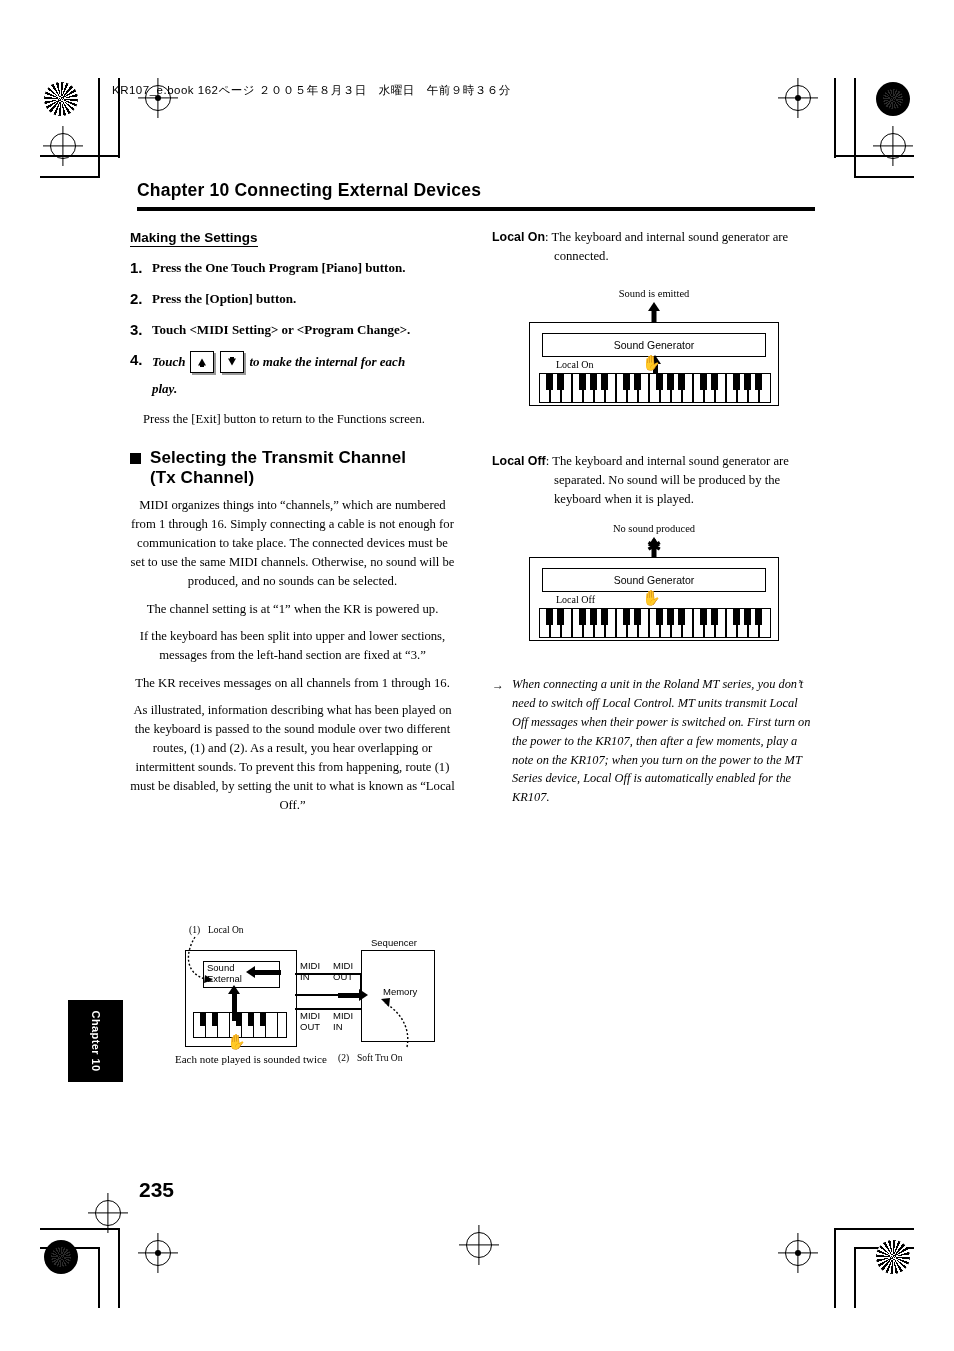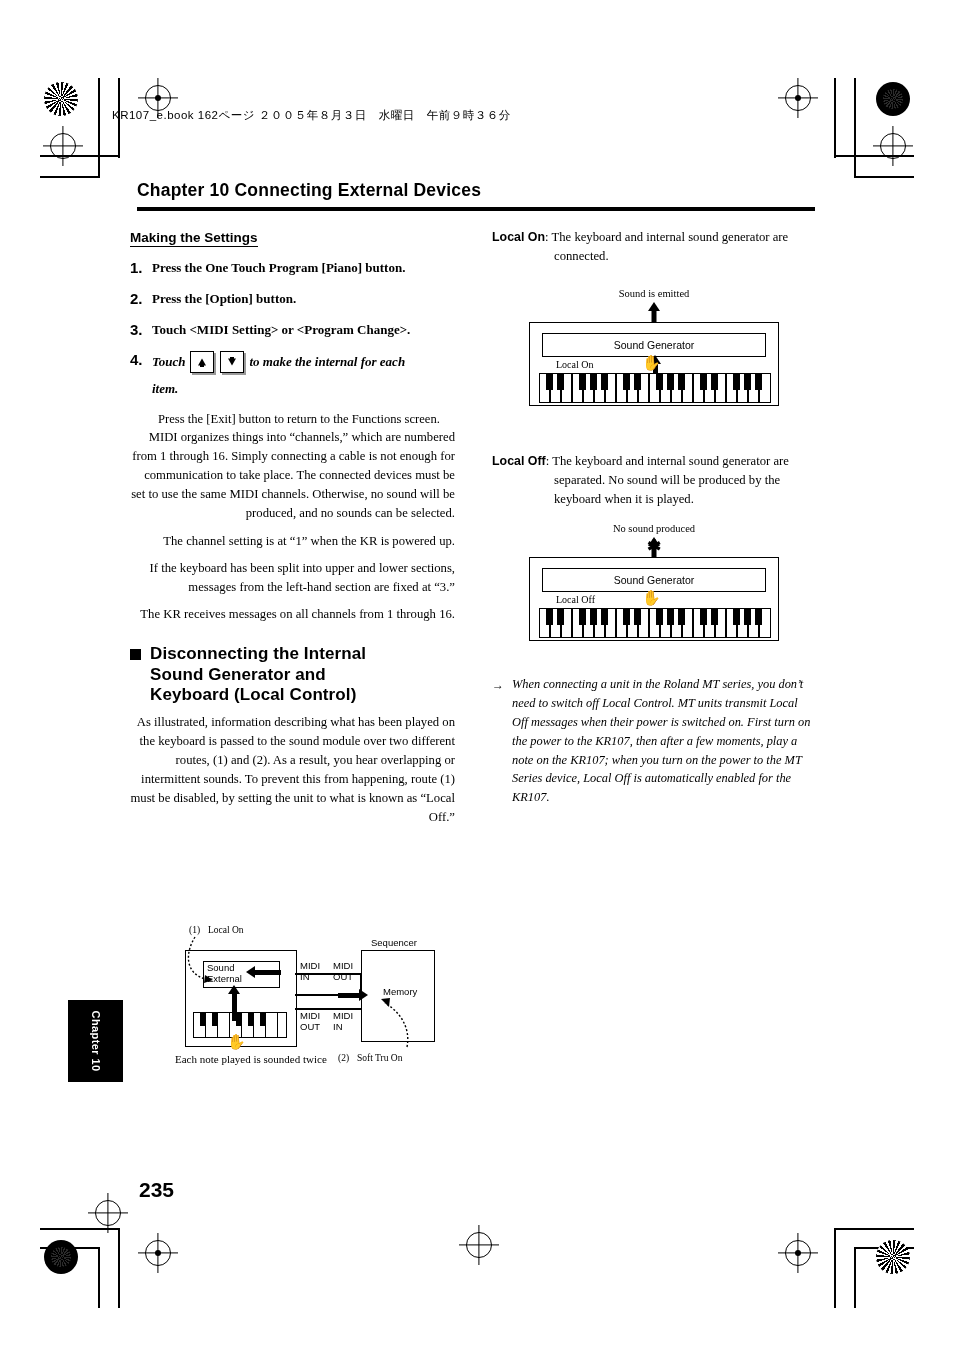--- a/index.html
+++ b/index.html
@@ -15,21 +15,21 @@
   .reg-dot{position:absolute;left:50%;top:50%;width:6px;height:6px;background:#000;border-radius:50%;
            transform:translate(-50%,-50%);}
   .star{position:absolute;border-radius:50%;}
   .star.light{background:
       repeating-conic-gradient(#000 0deg 9deg,#fff 9deg 18deg);}
   .star.dark{background:#000;}
   .star.dark::after{content:"";position:absolute;inset:22%;border-radius:50%;
       background:repeating-conic-gradient(#2b2b2b 0deg 9deg,#000 9deg 18deg);}
 
   
-  .filehdr{position:absolute;left:112px;top:108px;font-family:"Liberation Sans",sans-serif;
+  .filehdr{position:absolute;left:112px;top:83px;font-family:"Liberation Sans",sans-serif;
            font-size:11.5px;letter-spacing:.5px;white-space:nowrap;}
 
   
   .page{position:absolute;left:0;top:0;width:954px;height:1351px;}
 
   .chapter-title{position:absolute;left:137px;top:180px;width:680px;
       font-family:"Liberation Sans",sans-serif;font-weight:bold;font-size:17.5px;
       letter-spacing:.2px;}
   .rule{position:absolute;left:137px;top:207px;width:678px;height:4px;background:#000;}
 
@@ -37,38 +37,38 @@
   .colL{position:absolute;left:130px;top:228px;width:325px;}
   .colR{position:absolute;left:492px;top:228px;width:324px;}
 
   .subhead{font-family:"Liberation Sans",sans-serif;font-weight:bold;font-size:13.5px;
       border-bottom:1.6px solid #000;display:inline-block;padding-bottom:1px;margin-bottom:12px;}
 
   .step{display:flex;align-items:flex-start;margin-bottom:12px;}
   .step-num{font-family:"Liberation Sans",sans-serif;font-weight:bold;font-size:15px;
       width:22px;flex:none;line-height:1.25;}
   .step-txt{font-weight:bold;font-size:13px;line-height:1.35;font-family:"Liberation Serif",serif;}
-  .step-sub{font-size:12.6px;line-height:1.45;margin:8px 0 0 28px;}
+  .step-sub{font-size:12.6px;line-height:1.45;margin:8px 0 0 13px;}
 
   .touchline{display:flex;align-items:center;flex-wrap:wrap;gap:4px;}
   .btn-icon{display:inline-block;width:22px;height:20px;border:1.6px solid #000;background:#fff;
       position:relative;box-shadow:2px 2px 0 0 #9a9a9a;margin:0 1px;vertical-align:middle;}
   .btn-icon i{position:absolute;left:50%;top:50%;transform:translate(-50%,-50%);
       width:0;height:0;border-left:4.5px solid transparent;border-right:4.5px solid transparent;}
   .btn-icon.up i{border-bottom:7px solid #000;}
   .btn-icon.down i{border-top:7px solid #000;}
   .btn-icon .stem{position:absolute;left:50%;transform:translateX(-50%);width:4px;height:5px;background:#000;}
   .btn-icon.up .stem{top:10px;}
   .btn-icon.down .stem{top:5px;}
 
   h2.sect{font-family:"Liberation Sans",sans-serif;font-weight:bold;font-size:17px;
       line-height:1.18;margin:20px 0 8px 0;padding-left:20px;position:relative;letter-spacing:.1px;}
   h2.sect .sq{position:absolute;left:0;top:5px;width:11px;height:11px;background:#000;}
 
-  p.body{font-size:12.7px;line-height:1.5;margin:0 0 9px 0;text-align:right;}
+  p.body{font-size:12.7px;line-height:1.5;margin:0 0 9px 0;text-align:center;}
   p.tight{margin-bottom:8px;}
 
   .lbl-def{font-size:12.7px;line-height:1.5;margin:0 0 6px 0;padding-left:62px;text-indent:-62px;}
   .lbl-def b{font-family:"Liberation Sans",sans-serif;font-size:12.4px;}
 
   .note{font-style:italic;font-size:12.4px;line-height:1.52;margin:14px 0 0 0;
         padding-left:20px;position:relative;}
   .note .arrow{position:absolute;left:0;top:1px;font-style:normal;font-size:12px;}
 
   
@@ -189,37 +189,36 @@
           <span class="btn-icon up">
               <i></i>
               <span class="stem"></span>
             </span>
           <span class="btn-icon down">
               <i></i>
               <span class="stem"></span>
             </span>
           <span>to make the internal for each</span>
         </div>
-        <div class="step-txt" style="margin-top:7px;">item.</div>
+        <div class="step-txt" style="margin-top:7px;">play.</div>
       </div>
     </div>
     <div class="step-sub">Press the [Exit] button to return to the Functions screen.</div>
 
+    <h2 class="sect">
+      <span class="sq"></span>
+      <span>Selecting the Transmit Channel</span><br>
+      <span>(Tx Channel)</span>
+    </h2>
 
     <p class="body">MIDI organizes things into “channels,” which are numbered from 1 through 16. Simply connecting a cable is not enough for communication to take place. The connected devices must be set to use the same MIDI channels. Otherwise, no sound will be produced, and no sounds can be selected.</p>
     <p class="body tight">The channel setting is at “1” when the KR is powered up.</p>
     <p class="body tight">If the keyboard has been split into upper and lower sections, messages from the left-hand section are fixed at “3.”</p>
     <p class="body tight">The KR receives messages on all channels from 1 through 16.</p>
 
-    <h2 class="sect">
-      <span class="sq"></span>
-      <span>Disconnecting the Internal</span><br>
-      <span>Sound Generator and</span><br>
-      <span>Keyboard (Local Control)</span>
-    </h2>
 
     <p class="body">As illustrated, information describing what has been played on the keyboard is passed to the sound module over two different routes, (1) and (2). As a result, you hear overlapping or intermittent sounds. To prevent this from happening, route (1) must be disabled, by setting the unit to what is known as “Local Off.”</p>
   </div>
 
   <div class="localfig">
 
     <div class="tx serif" style="left:14px;top:0px;">(1)</div>
     <div class="tx serif" style="left:33px;top:0px;">Local On</div>
 
     <div class="bx" style="left:10px;top:25px;width:110px;height:95px;"></div>

